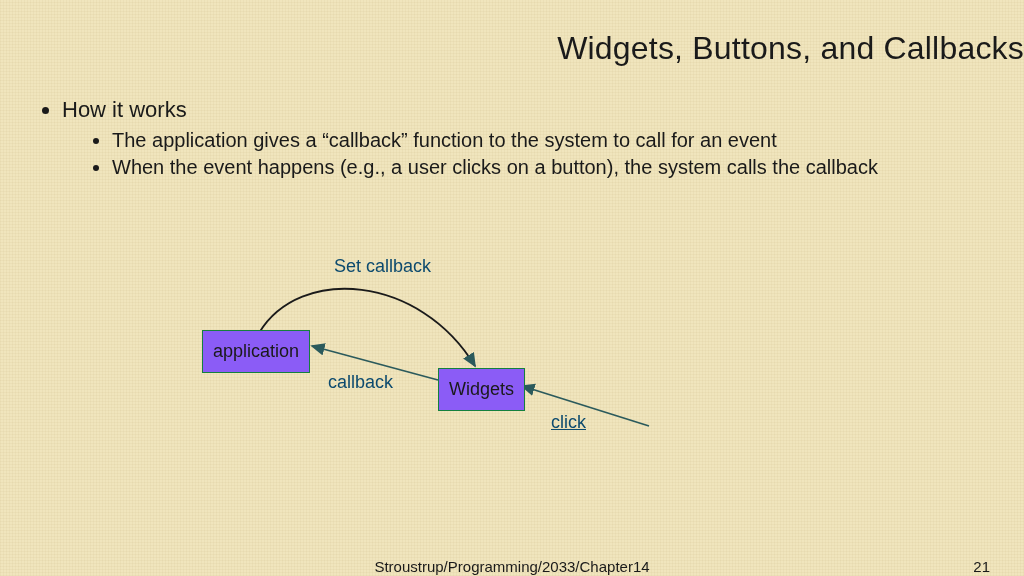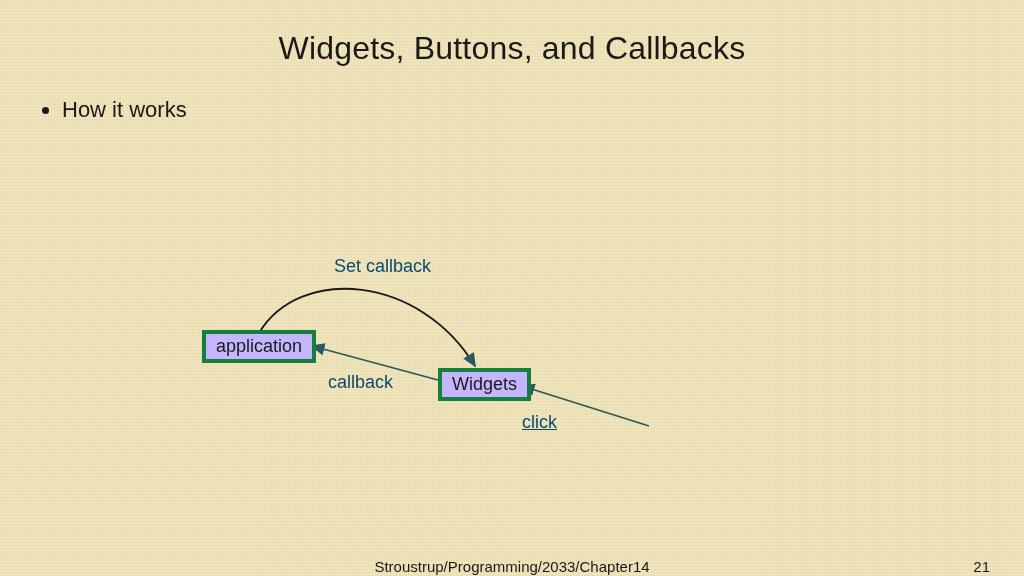--- a/index.html
+++ b/index.html
@@ -9,21 +9,21 @@
       background: #f0e5bd;
       background-image:
         repeating-linear-gradient(0deg, rgba(200,180,130,0.12) 0px, rgba(200,180,130,0.12) 1px, transparent 1px, transparent 3px),
         repeating-linear-gradient(90deg, rgba(200,180,130,0.12) 0px, rgba(200,180,130,0.12) 1px, transparent 1px, transparent 3px);
       font-family: "Segoe UI", Arial, sans-serif;
       color: #1a1a1a;
       position: relative;
       overflow: hidden;
     }
     .title {
-      text-align: center;
+      text-align: right;
       font-size: 32px;
       font-weight: 500;
       padding-top: 30px;
       letter-spacing: 0.2px;
     }
     .content {
       padding: 30px 40px 0 40px;
     }
     ul.outer {
       list-style: disc;
@@ -47,24 +47,24 @@
     .diagram {
       position: absolute;
       left: 0;
       top: 0;
       width: 1024px;
       height: 576px;
       pointer-events: none;
     }
     .box {
       position: absolute;
-      background: #c4b5fd;
-      border: 4px solid #15803d;
+      background: #8b5cf6;
+      border: 1px solid #15803d;
       font-size: 18px;
-      padding: 2px 10px;
+      padding: 10px 10px;
       white-space: nowrap;
     }
     .label {
       position: absolute;
       font-size: 18px;
       color: #0c4a6e;
       white-space: nowrap;
     }
     .footer {
       position: absolute;
@@ -86,20 +86,24 @@
   </style>
 </head>
 <body>
 
 <div class="title">Widgets, Buttons, and Callbacks</div>
 
 <div class="content">
   <ul class="outer">
     <li>
       <span>How it works</span>
+      <ul class="inner">
+        <li>The application gives a “callback” function to the system to call for an event</li>
+        <li>When the event happens (e.g., a user clicks on a button), the system calls the callback</li>
+      </ul>
     </li>
   </ul>
 </div>
 
 <div class="diagram">
 
   <svg width="1024" height="576">
     <defs>
       <marker id="arrowhead" markerWidth="9" markerHeight="9" refX="7" refY="3.5" orient="auto">
         <polygon points="0 0, 8 3.5, 0 7" fill="#2b5a5c"></polygon>
@@ -111,19 +115,19 @@
     <line x1="438" y1="380" x2="312" y2="346" stroke="#2b5a5c" stroke-width="1.8" marker-end="url(#arrowhead)"></line>
 
     <line x1="649" y1="426" x2="522" y2="386" stroke="#2b5a5c" stroke-width="1.8" marker-end="url(#arrowhead)"></line>
   </svg>
 
   <div class="box" style="left:202px; top:330px;">application</div>
   <div class="box" style="left:438px; top:368px;">Widgets</div>
 
   <div class="label" style="left:334px; top:256px;">Set callback</div>
   <div class="label" style="left:328px; top:372px;">callback</div>
-  <div class="label" style="left:522px; top:412px;text-decoration:underline;">click</div>
+  <div class="label" style="left:551px; top:412px;text-decoration:underline;">click</div>
 </div>
 
 <div class="footer">
   <span class="footer-center">Stroustrup/Programming/2033/Chapter14</span>
   <span class="footer-right">21</span>
 </div>
 
 </body></html>

